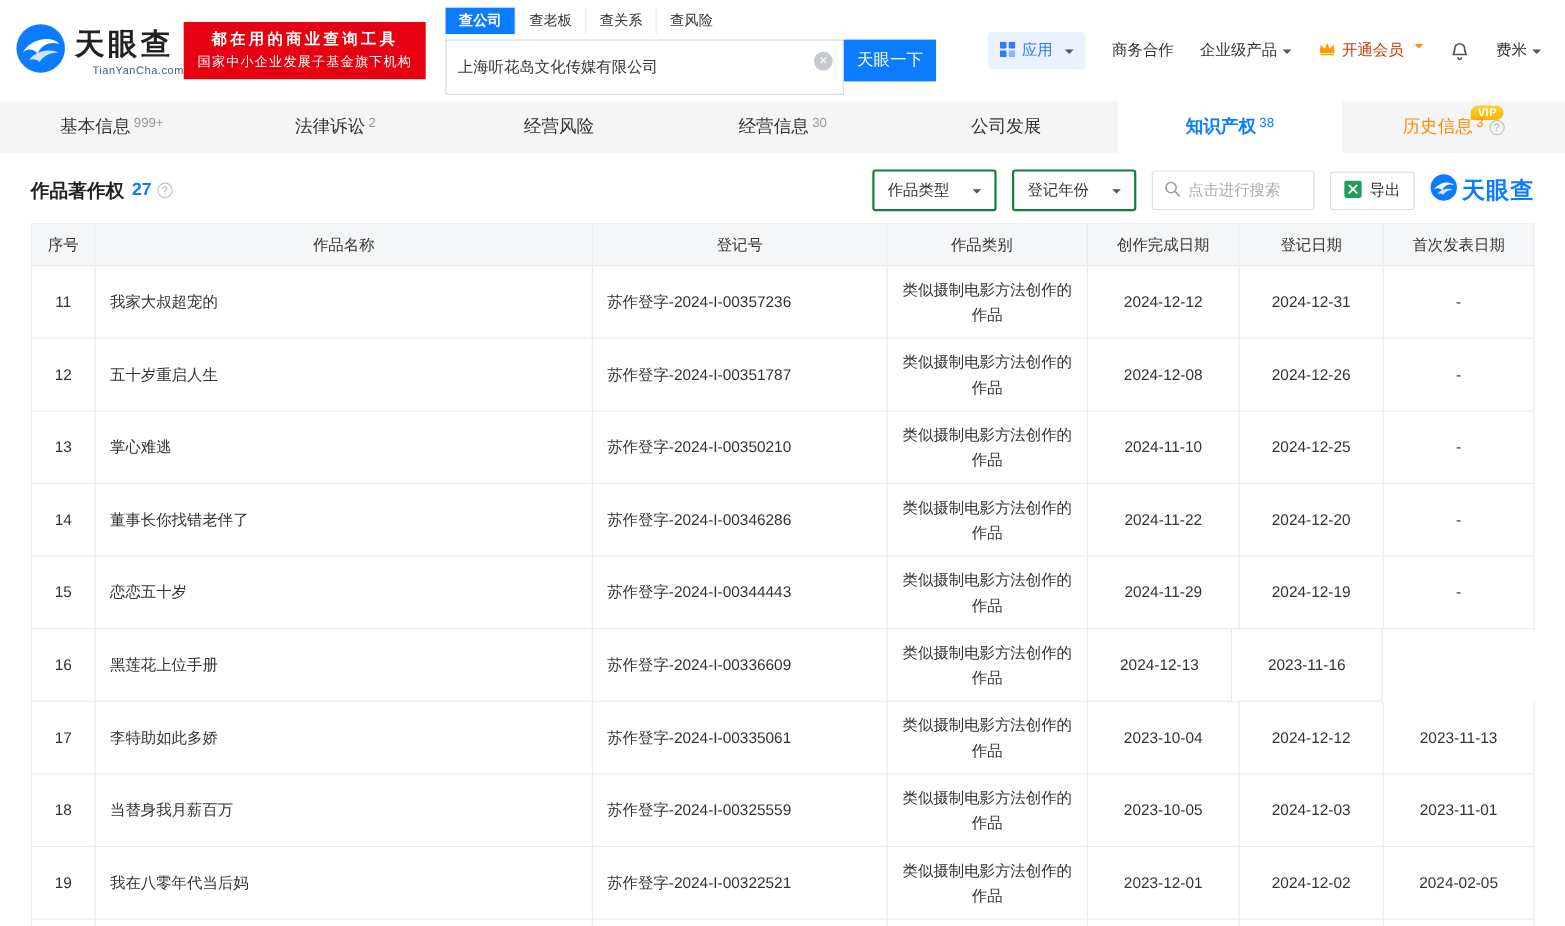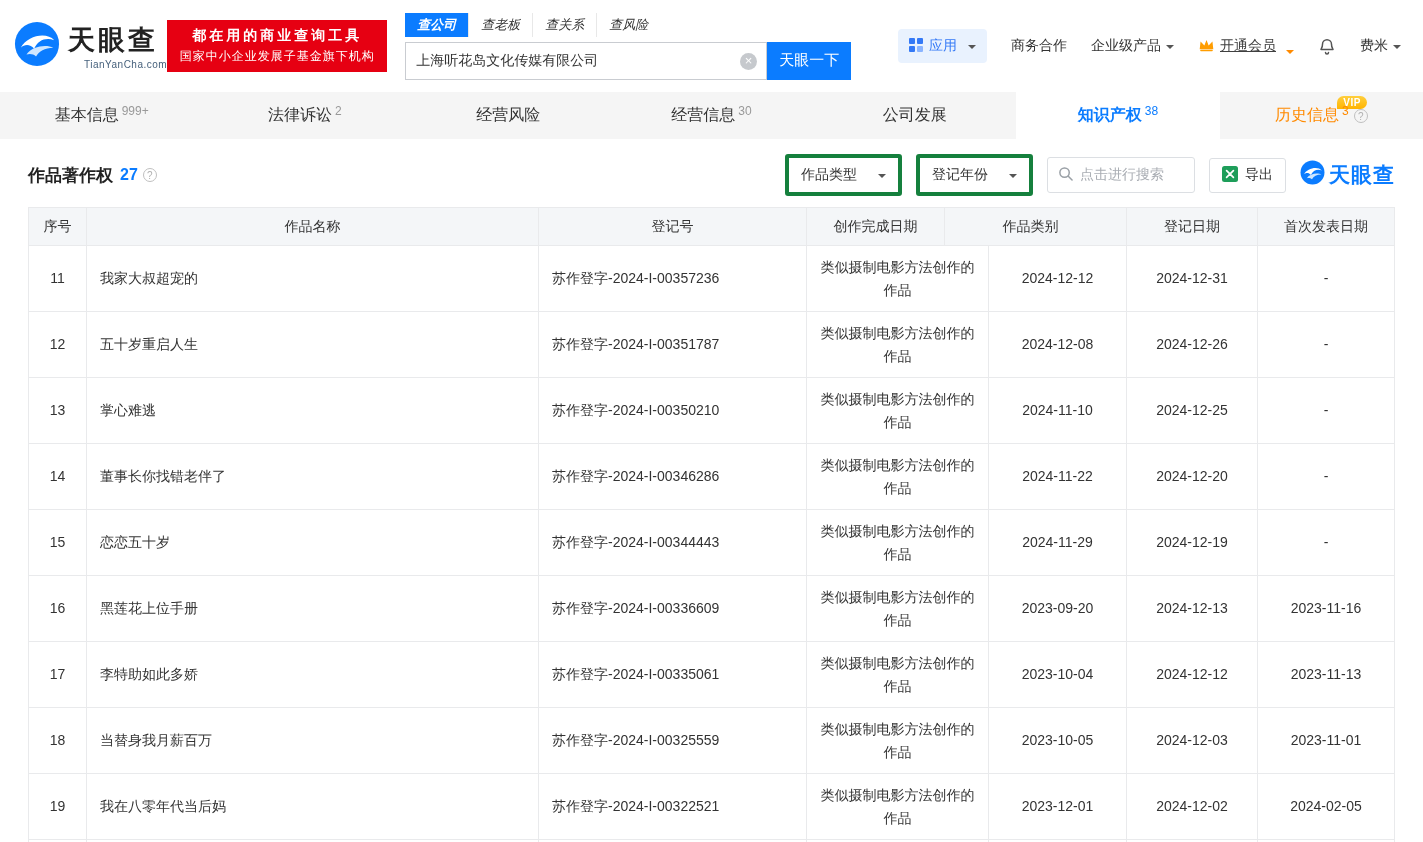--- a/index.html
+++ b/index.html
@@ -9,38 +9,38 @@
   
   .topbar { height:92px; display:flex; align-items:center; padding:0 14px; background:#fff; }
   .logo { display:flex; align-items:center; gap:8px; cursor:pointer; }
   .logo-text .logo-cn { font-size:27px; font-weight:700; color:#222; letter-spacing:3px; }
   .logo-text .logo-en { font-size:10px; color:#46617c; letter-spacing:0.5px; margin-top:1px;margin-left:16px; }
   .slogan { background:#e60012; color:#fff; width:220px; padding:7px 6px; text-align:center; }
   .slogan-l1 { font-size:14px; font-weight:700; letter-spacing:3px; white-space:nowrap; }
   .slogan-l2 { font-size:12px; letter-spacing:1px; margin-top:3px; white-space:nowrap; }
 
   .search-area { margin-left:18px; display:flex; flex-direction:column; justify-content:center; }
-  .search-tabs { display:flex; align-items:flex-start; font-size:13px;font-style:italic; }
+  .search-tabs { display:flex; align-items:flex-start; font-size:13px; }
   .stab { padding:3px 12px; color:#333; cursor:pointer; }
   .stab.active { background:#0b7cff; color:#fff; font-weight:700; }
   .stab + .stab:not(.active) { border-left:1px solid #e8e8e8; }
   .search-row { display:flex; margin-top:5px; }
-  .search-input-wrap { position:relative; width:362px; height:38px; border:1px solid #c9ccd1; background:#fff; }
+  .search-input-wrap { position:relative; width:362px; height:50px; border:1px solid #c9ccd1; background:#fff; }
   .search-input-wrap input { width:100%; height:100%; border:none; outline:none; padding:0 32px 0 10px; font-size:14px; color:#333;
     font-family:"Liberation Sans","DejaVu Sans",sans-serif; }
   .clear-icon { position:absolute; right:9px; top:10px; width:17px; height:17px; border-radius:50%; background:#c6c9cd; color:#fff;
     font-size:13px; line-height:16px; text-align:center; cursor:pointer; }
   .search-btn { width:84px; height:38px; background:#0b7cff; color:#fff; border:none; font-size:15px; cursor:pointer;
     font-family:"Liberation Sans","DejaVu Sans",sans-serif; }
 
   .top-right { margin-left:auto; display:flex; align-items:center; gap:24px; font-size:14px; padding-right:8px; white-space:nowrap; }
   .caret { display:inline-block; width:0; height:0; border:4px solid transparent; border-top-color:#555; margin-left:5px; position:relative; top:3px; }
   .app-btn { display:flex; align-items:center; gap:6px; background:#e9f2fe; color:#3479f6; padding:8px 11px; border-radius:4px; cursor:pointer; }
   .plain-link { cursor:pointer; color:#333; }
-  .vip-link { color:#404040; display:flex; align-items:flex-end; gap:5px; cursor:pointer;text-decoration:underline; }
+  .vip-link { color:#c2410c; display:flex; align-items:flex-start; gap:5px; cursor:pointer; }
   .vip-link .caret { border-top-color:#ff8a00; }
   .bell { cursor:pointer; display:flex; align-items:center; }
 
   
   .company-tabs { display:flex; height:47px; background:#f5f5f5; }
   .ctab { flex:1; display:flex; align-items:center; justify-content:center; font-size:16px; color:#333; cursor:pointer; position:relative; }
   .ctab-badge { font-size:12px; color:#999; margin-left:3px; position:relative; top:-5px; }
   .ctab.active { background:#fff; color:#0b7cff; font-weight:700; }
   .ctab.active .ctab-badge { color:#0b7cff; font-weight:400; }
   .ctab.vip { color:#ff8a00; }
@@ -48,21 +48,21 @@
   .vip-tag { position:absolute; top:4px; right:56px; background:linear-gradient(#ffcf3e,#ffb400); color:#fff; font-size:10px;
     font-weight:700; padding:1px 6px; border-radius:7px 7px 7px 0; letter-spacing:0.5px; }
   .qmark { display:inline-block; width:14px; height:14px; border:1px solid #c0c0c0; border-radius:50%; color:#b0b0b0;
     font-size:10px; line-height:13px; text-align:center; margin-left:5px; font-weight:400; }
 
   
   .section-header { display:flex; align-items:center; padding:15px 28px 11px 28px; }
   .section-title { font-size:17px; font-weight:700; color:#222; }
   .section-count { color:#0b7cff; font-weight:700; font-size:16px; margin-left:7px; }
   .section-right { margin-left:auto; display:flex; align-items:center; gap:14px; }
-  .filter-btn { display:flex; align-items:center; gap:16px; border:4px solid #15803d; border-radius:3px; padding:8px 12px;
+  .filter-btn { display:flex; align-items:center; gap:16px; border:2px solid #15803d; border-radius:3px; padding:8px 12px;
     font-size:14px; color:#333; cursor:pointer; background:#fff; }
   .mini-search { display:flex; align-items:flex-end; gap:7px; border:1px solid #dcdfe3; border-radius:3px; padding:8px 10px;
     width:148px; color:#a9adb3; font-size:14px; cursor:text; background:#fff; }
   .export-btn { display:flex; align-items:center; gap:7px; border:1px solid #dcdfe3; border-radius:3px; padding:7px 12px;
     font-size:14px; color:#333; cursor:pointer; background:#fff; }
   .watermark { display:flex; align-items:center; gap:4px; color:#0b7cff; font-weight:800; font-size:21px; letter-spacing:1px; }
 
   
   .table { margin:0 28px; border-top:1px solid #e9eaec; border-left:1px solid #e9eaec; }
   .trow { display:flex; }
@@ -230,22 +230,22 @@
       <span>天眼查</span>
     </div>
   </div>
 </div>
 
 <div class="table">
   <div class="trow thead">
     <div class="tcell c0">序号</div>
     <div class="tcell c1">作品名称</div>
     <div class="tcell c2">登记号</div>
+    <div class="tcell c3">作品类别</div>
     <div class="tcell c4">创作完成日期</div>
-    <div class="tcell c3">作品类别</div>
     <div class="tcell c5">登记日期</div>
     <div class="tcell c6">首次发表日期</div>
   </div>
 
   <div>
       <div class="trow">
         <div class="tcell c0">11</div>
         <div class="tcell c1">我家大叔超宠的</div>
         <div class="tcell c2">苏作登字-2024-I-00357236</div>
         <div class="tcell c3">类似摄制电影方法创作的作品</div>
@@ -287,21 +287,20 @@
         <div class="tcell c3">类似摄制电影方法创作的作品</div>
         <div class="tcell c4">2024-11-29</div>
         <div class="tcell c5">2024-12-19</div>
         <div class="tcell c6">-</div>
       </div>
       <div class="trow">
         <div class="tcell c0">16</div>
         <div class="tcell c1">黑莲花上位手册</div>
         <div class="tcell c2">苏作登字-2024-I-00336609</div>
         <div class="tcell c3">类似摄制电影方法创作的作品</div>
-        <div class="tcell c4">2023-09-20</div>
         <div class="tcell c5">2024-12-13</div>
         <div class="tcell c6">2023-11-16</div>
       </div>
       <div class="trow">
         <div class="tcell c0">17</div>
         <div class="tcell c1">李特助如此多娇</div>
         <div class="tcell c2">苏作登字-2024-I-00335061</div>
         <div class="tcell c3">类似摄制电影方法创作的作品</div>
         <div class="tcell c4">2023-10-04</div>
         <div class="tcell c5">2024-12-12</div>

